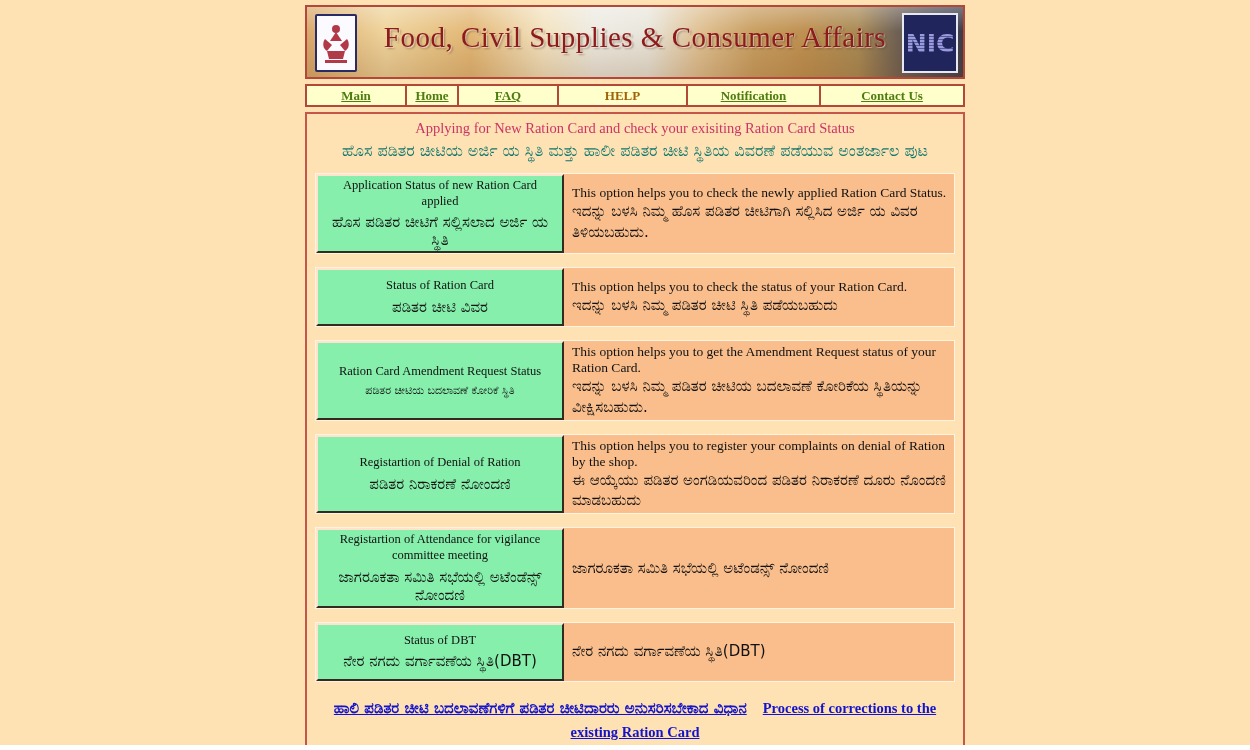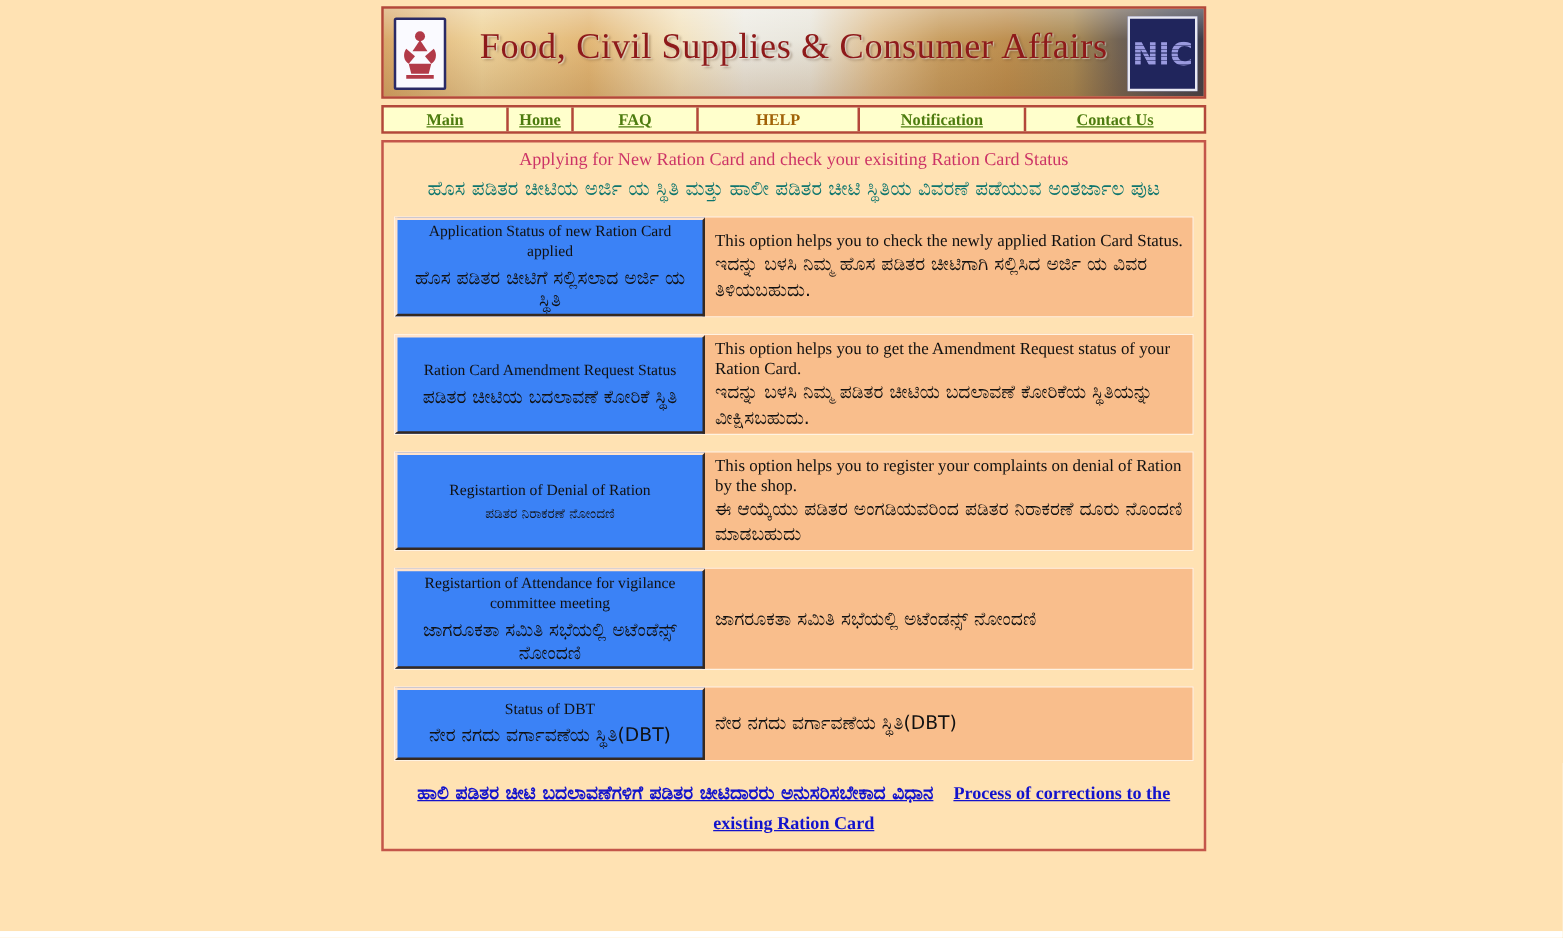--- a/index.html
+++ b/index.html
@@ -38,21 +38,21 @@
   .nav-link.plain { color:#a16207; text-decoration:none; }
   .w1{width:100px;} .w2{width:52px;} .w3{width:100px;} .w4{width:129px;} .w5{width:133px;} .w6{flex:1;}
 
   
   .content { margin-top:5px; border:2px solid #C4564A; background:#FFE2B3; padding:4px 5px 8px 5px; }
   .title-en { text-align:center; color:#CC3366; font-size:14.5px; margin-top:2px; }
   .title-kn { text-align:center; color:#0f766e; font-size:16px; font-weight:normal; margin-top:4px;
     font-family:"DejaVu Sans","Liberation Sans",sans-serif; }
 
   .row { display:flex; margin:13px 3px 0 3px; border:1px solid #FFF3E2; background:#F9BE8C; min-height:60px; }
-  .btn { width:248px; flex:none; background:#3b82f6; border:2px outset #FFE3CC;
+  .btn { width:248px; flex:none; background:#86efac; border:2px outset #FFE3CC;
     border-bottom-color:#8A6B52; border-right-color:#8A6B52;
     display:flex; flex-direction:column; align-items:center; justify-content:center;
     text-align:center; padding:2px 6px; cursor:pointer; }
   .btn-en { font-size:12.5px; color:#111; line-height:1.25; }
   .btn-kn { font-size:15px; color:#111; margin-top:4px; font-family:"DejaVu Sans","Liberation Sans",sans-serif; }
   .row:nth-of-type(5) .btn-kn { font-size:11px; }
   .desc { flex:1; padding:3px 6px 3px 8px; display:flex; flex-direction:column; justify-content:center;border-radius:27px; }
   .desc-en { font-size:13.5px; color:#111; }
   .desc-en:empty { display:none; }
   .desc-kn { font-size:15px; color:#111; line-height:1.35; font-family:"DejaVu Sans","Liberation Sans",sans-serif; }
@@ -119,20 +119,30 @@
         <div class="btn">
           <span class="btn-en">Application Status of new Ration Card applied</span>
           <span class="btn-kn">ಹೊಸ ಪಡಿತರ ಚೀಟಿಗೆ ಸಲ್ಲಿಸಲಾದ ಅರ್ಜಿ ಯ ಸ್ಥಿತಿ</span>
         </div>
         <div class="desc">
           <span class="desc-en">This option helps you to check the newly applied Ration Card Status.</span>
           <span class="desc-kn">ಇದನ್ನು ಬಳಸಿ ನಿಮ್ಮ ಹೊಸ ಪಡಿತರ ಚೀಟಿಗಾಗಿ ಸಲ್ಲಿಸಿದ ಅರ್ಜಿ ಯ ವಿವರ ತಿಳಿಯಬಹುದು.</span>
         </div>
       </div>
 
+      <div class="row">
+        <div class="btn">
+          <span class="btn-en">Status of Ration Card</span>
+          <span class="btn-kn">ಪಡಿತರ ಚೀಟಿ ವಿವರ</span>
+        </div>
+        <div class="desc">
+          <span class="desc-en">This option helps you to check the status of your Ration Card.</span>
+          <span class="desc-kn">ಇದನ್ನು ಬಳಸಿ ನಿಮ್ಮ ಪಡಿತರ ಚೀಟಿ ಸ್ಥಿತಿ ಪಡೆಯಬಹುದು</span>
+        </div>
+      </div>
 
       <div class="row">
         <div class="btn">
           <span class="btn-en">Ration Card Amendment Request Status</span>
           <span class="btn-kn">ಪಡಿತರ ಚೀಟಿಯ ಬದಲಾವಣೆ ಕೋರಿಕೆ ಸ್ಥಿತಿ</span>
         </div>
         <div class="desc">
           <span class="desc-en">This option helps you to get the Amendment Request status of your Ration Card.</span>
           <span class="desc-kn">ಇದನ್ನು ಬಳಸಿ ನಿಮ್ಮ ಪಡಿತರ ಚೀಟಿಯ ಬದಲಾವಣೆ ಕೋರಿಕೆಯ ಸ್ಥಿತಿಯನ್ನು ವೀಕ್ಷಿಸಬಹುದು.</span>
         </div>

